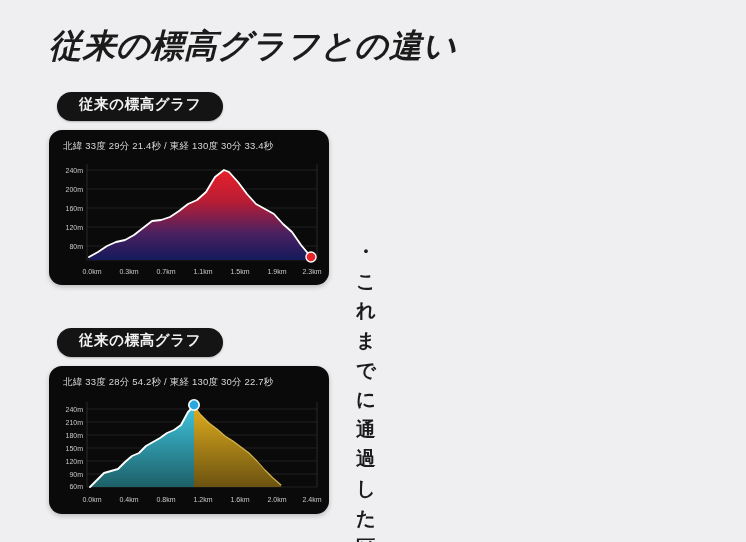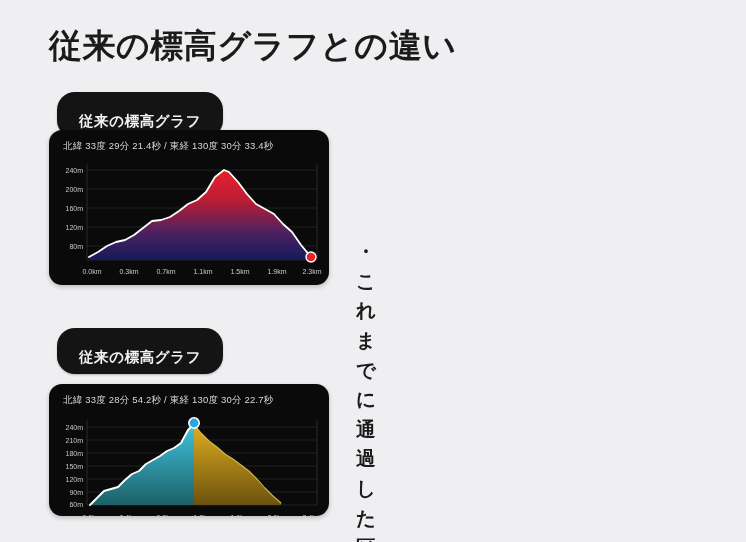--- a/index.html
+++ b/index.html
@@ -10,46 +10,47 @@
     overflow:hidden;
     position:relative;
   }
   .slide{position:relative;width:746px;height:542px;}
 
   .page-title{
     position:absolute;left:49px;top:24px;
     font-size:33px;font-weight:700;color:#1b1b1b;
     letter-spacing:0.5px;
     white-space:nowrap;
+    font-style:italic;
   }
 
   .section{position:absolute;}
   .section-1{left:0;top:92px;}
   .section-2{left:0;top:328px;}
 
   .badge{
     position:absolute;left:57px;top:0;
     background:#141414;color:#f2f2f2;
     border-radius:18px;
-    padding:20px 22px 7px 22px;
+    padding:3px 22px 7px 22px;
     font-size:14.5px;font-weight:700;
     letter-spacing:0.6px;
     white-space:nowrap;
     box-shadow:0 1px 2px rgba(0,0,0,0.25);
   }
 
   .phone-card{
     position:absolute;left:49px;top:38px;
     width:280px;height:155px;
     background:#0a0a0a;
     border-radius:13px;
     box-shadow:0 2px 5px rgba(0,0,0,0.22);
     overflow:hidden;
   }
-  .section-2 .phone-card{height:132px;margin-top:18px;}
+  .section-2 .phone-card{height:148px;}
 
   .coords{
     position:absolute;left:14px;top:10px;
     color:#d8d8d8;font-size:9.5px;
     letter-spacing:0.2px;white-space:nowrap;text-align:center;
   }
 
   .chart-area{
     position:absolute;left:0;top:26px;
     width:280px;height:129px;

